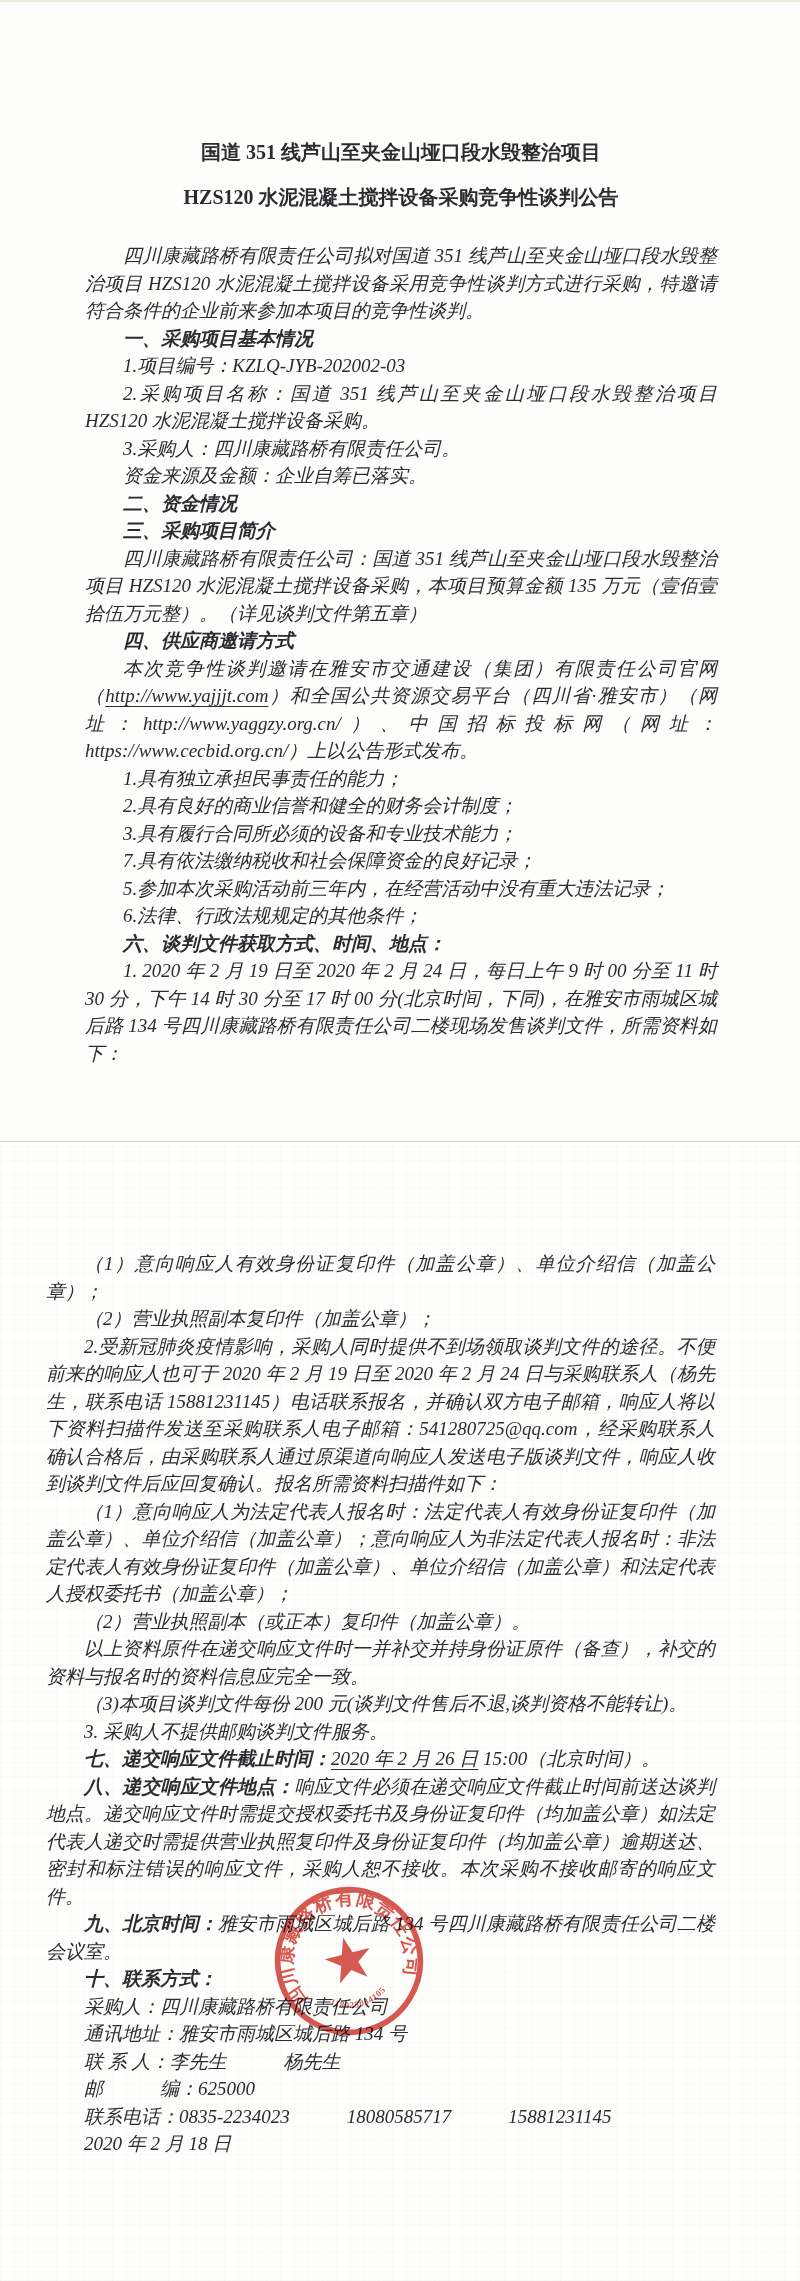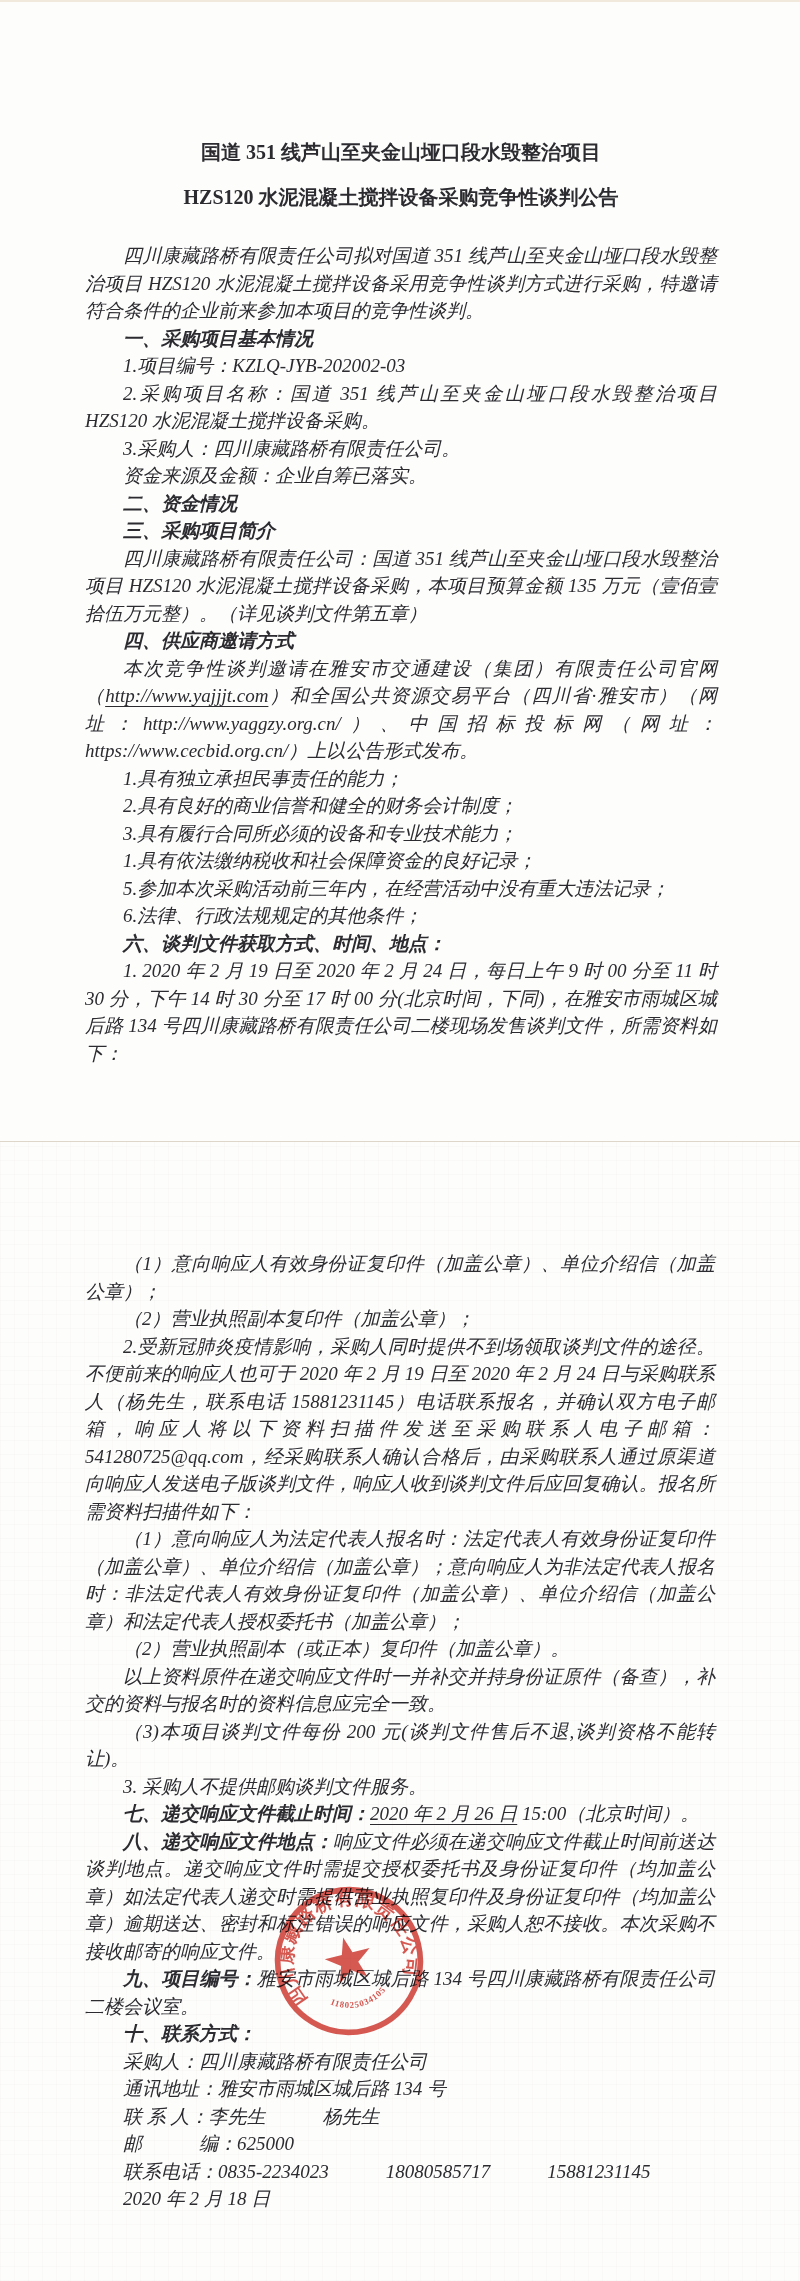--- a/index.html
+++ b/index.html
@@ -13,21 +13,21 @@
   }
   .page{position:relative;box-sizing:border-box;overflow:hidden;}
   .page-1{
     height:1142px;
     padding:128px 83px 0 85px;
     border-top:2px solid #f0e9dc;
     border-bottom:1px solid #ddd6c9;
   }
   .page-2{
     height:1139px;
-    padding:108px 85px 0 85px;
+    padding:108px 85px 0 46px;
     background-image:
       repeating-linear-gradient(0deg, rgba(205,195,180,0.07) 0 1px, transparent 1px 14px),
       repeating-linear-gradient(90deg, rgba(205,195,180,0.07) 0 1px, transparent 1px 14px);
   }
   .doc-title{
     text-align:center;
     font-weight:bold;
     font-size:20px;
     line-height:45px;
     margin:0;
@@ -87,21 +87,21 @@
 
   <p class="line hd">三、采购项目简介</p>
   <p class="line">四川康藏路桥有限责任公司：国道 351 线芦山至夹金山垭口段水毁整治项目 HZS120 水泥混凝土搅拌设备采购，本项目预算金额 135 万元（壹佰壹拾伍万元整）。（详见谈判文件第五章）</p>
 
   <p class="line hd">四、供应商邀请方式</p>
   <p class="line"><span>本次竞争性谈判邀请在雅安市交通建设（集团）有限责任公司官网（</span><span class="ul">http://www.yajjjt.com</span><span>）和全国公共资源交易平台（四川省·雅安市）（网址：http://www.yaggzy.org.cn/）、中国招标投标网（网址：https://www.cecbid.org.cn/）上以公告形式发布。</span></p>
 
   <p class="line">1.具有独立承担民事责任的能力；</p>
   <p class="line">2.具有良好的商业信誉和健全的财务会计制度；</p>
   <p class="line">3.具有履行合同所必须的设备和专业技术能力；</p>
-  <p class="line">1.具有依法缴纳税收和社会保障资金的良好记录；</p>
+  <p class="line">7.具有依法缴纳税收和社会保障资金的良好记录；</p>
   <p class="line">5.参加本次采购活动前三年内，在经营活动中没有重大违法记录；</p>
   <p class="line">6.法律、行政法规规定的其他条件；</p>
 
   <p class="line hd">六、谈判文件获取方式、时间、地点：</p>
   <p class="line">1. 2020 年 2 月 19 日至 2020 年 2 月 24 日，每日上午 9 时 00 分至 11 时 30 分，下午 14 时 30 分至 17 时 00 分(北京时间，下同)，在雅安市雨城区城后路 134 号四川康藏路桥有限责任公司二楼现场发售谈判文件，所需资料如下：</p>
 </div>
 
 <div class="page page-2">
   <p class="line">（1）意向响应人有效身份证复印件（加盖公章）、单位介绍信（加盖公章）；</p>
   <p class="line">（2）营业执照副本复印件（加盖公章）；</p>
@@ -109,21 +109,21 @@
   <p class="line">（1）意向响应人为法定代表人报名时：法定代表人有效身份证复印件（加盖公章）、单位介绍信（加盖公章）；意向响应人为非法定代表人报名时：非法定代表人有效身份证复印件（加盖公章）、单位介绍信（加盖公章）和法定代表人授权委托书（加盖公章）；</p>
   <p class="line">（2）营业执照副本（或正本）复印件（加盖公章）。</p>
   <p class="line">以上资料原件在递交响应文件时一并补交并持身份证原件（备查），补交的资料与报名时的资料信息应完全一致。</p>
   <p class="line">（3)本项目谈判文件每份 200 元(谈判文件售后不退,谈判资格不能转让)。</p>
   <p class="line">3. 采购人不提供邮购谈判文件服务。</p>
 
   <p class="line mt"><span class="hd">七、递交响应文件截止时间：</span><span class="ul">2020 年 2 月 26 日</span><span> 15:00（北京时间）。</span></p>
 
   <p class="line mt"><span class="hd">八、递交响应文件地点：</span><span>响应文件必须在递交响应文件截止时间前送达谈判地点。递交响应文件时需提交授权委托书及身份证复印件（均加盖公章）如法定代表人递交时需提供营业执照复印件及身份证复印件（均加盖公章）逾期送达、密封和标注错误的响应文件，采购人恕不接收。本次采购不接收邮寄的响应文件。</span></p>
 
-  <p class="line"><span class="hd">九、项目编号：</span><span>雅安市雨城区城后路 134 号四川康藏路桥有限责任公司二楼会议室。</span></p>
+  <p class="line"><span class="hd">九、北京时间：</span><span>雅安市雨城区城后路 134 号四川康藏路桥有限责任公司二楼会议室。</span></p>
 
   <p class="line hd">十、联系方式：</p>
   <p class="line contact">采购人：四川康藏路桥有限责任公司</p>
   <p class="line contact">通讯地址：雅安市雨城区城后路 134 号</p>
   <p class="line contact">联 系 人：李先生　　　杨先生</p>
   <p class="line contact">邮　　　编：625000</p>
   <p class="line contact">联系电话：0835-2234023　　　18080585717　　　15881231145</p>
 
   <p class="line date-line">2020 年 2 月 18 日</p>
 

